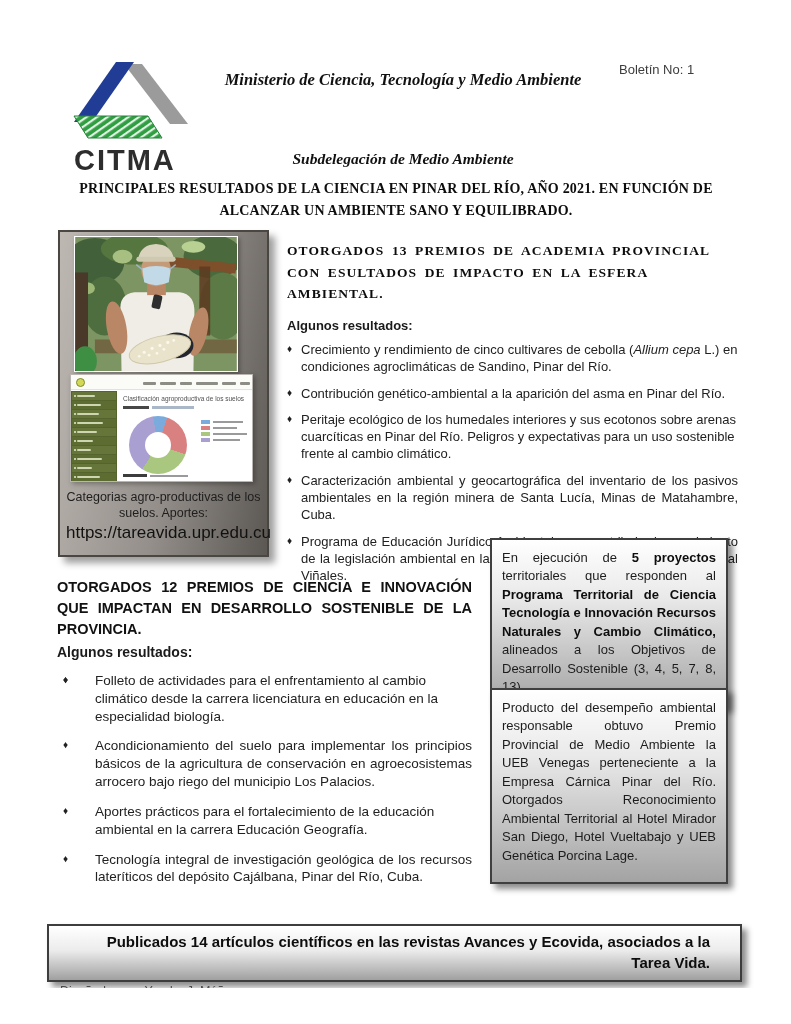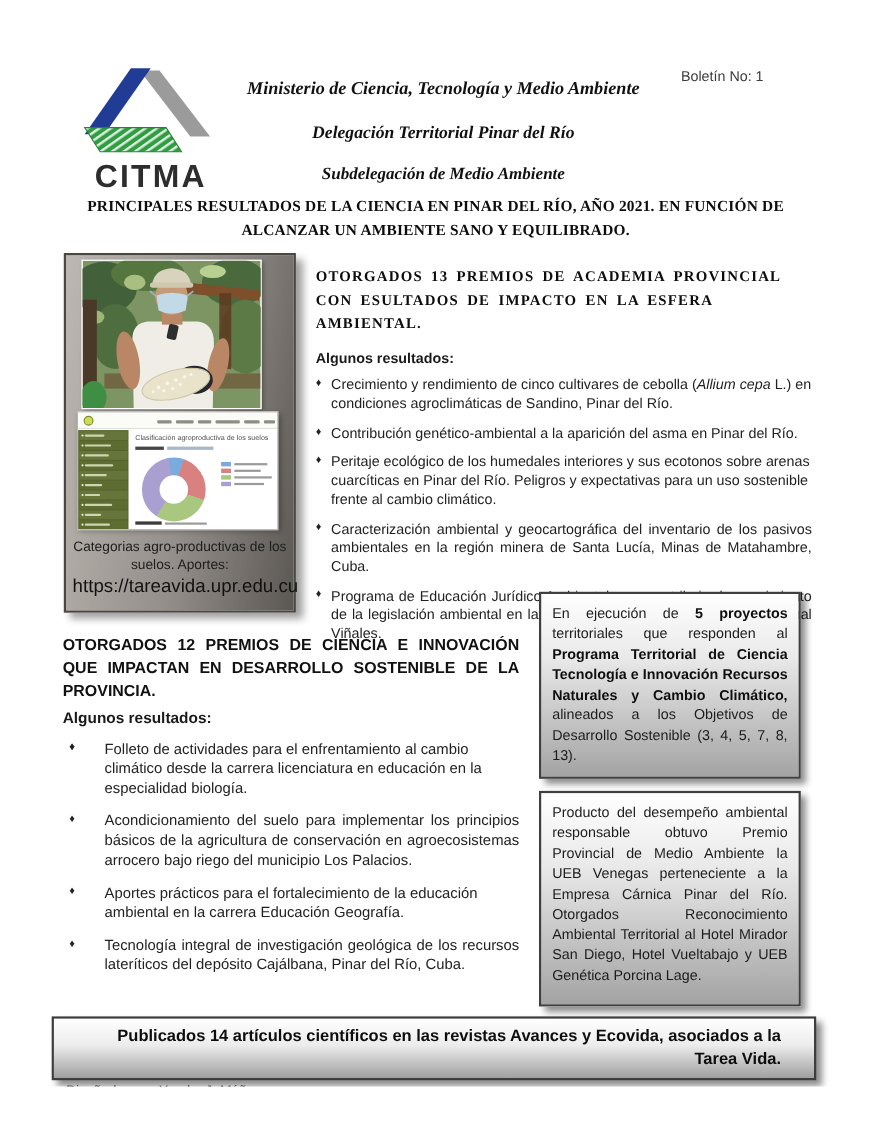--- a/index.html
+++ b/index.html
@@ -2,21 +2,21 @@
 <html><head>
 <meta charset="utf-8">
 <style>
   * { margin:0; padding:0; box-sizing:border-box; }
   html,body { background:#ffffff; }
   body { font-family:"Liberation Sans", sans-serif; color:#1a1a1a; }
   .page { position:relative; width:791px; height:988px; background:#fff; overflow:hidden; }
 
   
   .boletin { position:absolute; left:619px; top:62px; font-size:13px; color:#3c3c3c; }
-  .logo-block { position:absolute; left:72px; top:60px; width:128px; text-align:center; }
+  .logo-block { position:absolute; left:72px; top:60px; width:128px; text-align:left; }
   .logo-text { font-size:29px; font-weight:bold; letter-spacing:2px; color:#2d2d2d;
                font-family:"Liberation Sans",sans-serif; margin-top:-2px; margin-left:2px; }
   .hline { position:absolute; left:188px; width:430px; text-align:center;
            font-family:"Liberation Serif", serif; font-style:italic; font-weight:bold; color:#111; }
   .hline1 { top:70px;  font-size:16.5px; }
   .hline2 { top:112px; font-size:16px; }
   .hline3 { top:150px; font-size:15.5px; }
 
   .main-title { position:absolute; left:55px; top:178px; width:682px; text-align:center;
                 font-family:"Liberation Serif", serif; font-weight:bold; font-size:14px;
@@ -75,21 +75,21 @@
   ul.diamond2 li { position:relative; padding-left:38px; margin-bottom:12px; font-size:13.5px; line-height:1.32; color:#222; }
   ul.diamond2 li .dm { position:absolute; left:6px; top:1px; font-size:10px; }
 
   
   .graybox { position:absolute; left:490px; width:238px; padding:9px 10px;
              background:linear-gradient(to bottom, #ffffff 0%, #e9e9e9 35%, #a3a3a3 100%);
              border:2px solid #3f3f3f; box-shadow:5px 5px 6px rgba(0,0,0,0.45);
              font-size:13px; line-height:1.42; text-align:justify; color:#1c1c1c; }
   .graybox b { color:#0e0e0e; }
   .box1 { top:538px; min-height:157px; }
-  .box2 { top:719px; min-height:196px; }
+  .box2 { top:688px; min-height:196px; }
 
   
   .banner { position:absolute; left:47px; top:924px; width:695px; padding:5px 30px 7px 27px;
             background:linear-gradient(to bottom, #ffffff 0%, #ececec 45%, #a0a0a0 100%);
             border:2px solid #3d3d3d; box-shadow:5px 5px 6px rgba(0,0,0,0.45);
             text-align:right; font-weight:bold; font-size:15px; line-height:1.4; color:#0d0d0d; }
   .footer { position:absolute; left:60px; top:982px; font-size:12.5px; color:#4a4a4a; line-height:1.55; }
 </style>
 </head>
 <body>
@@ -107,21 +107,20 @@
         </pattern>
       </defs>
       <polygon points="52,4 70,4 116,64 98,64" fill="#9b9b9b"></polygon>
       <polygon points="44,2 62,2 20,62 2,62" fill="#203c94"></polygon>
       <polygon points="2,56 76,56 90,78 16,78" fill="url(#hatch)" stroke="#27813a" stroke-width="1"></polygon>
     </svg>
     <div class="logo-text">CITMA</div>
   </div>
 
   <div class="hline hline1">Ministerio de Ciencia, Tecnología y Medio Ambiente</div>
-  <div class="hline hline2">Delegación Territorial Pinar del Río</div>
   <div class="hline hline3">Subdelegación de Medio Ambiente</div>
 
   <div class="main-title">PRINCIPALES RESULTADOS DE LA CIENCIA EN  PINAR DEL RÍO, AÑO 2021. EN FUNCIÓN DE ALCANZAR  UN AMBIENTE SANO Y EQUILIBRADO.</div>
 
   <div class="figure-panel">
 
     <div class="photo-wrap">
       <svg viewBox="0 0 164 136">
         <rect width="164" height="136" fill="#7d9463"></rect>
         <ellipse cx="20" cy="25" rx="30" ry="24" fill="#42603a"></ellipse>

